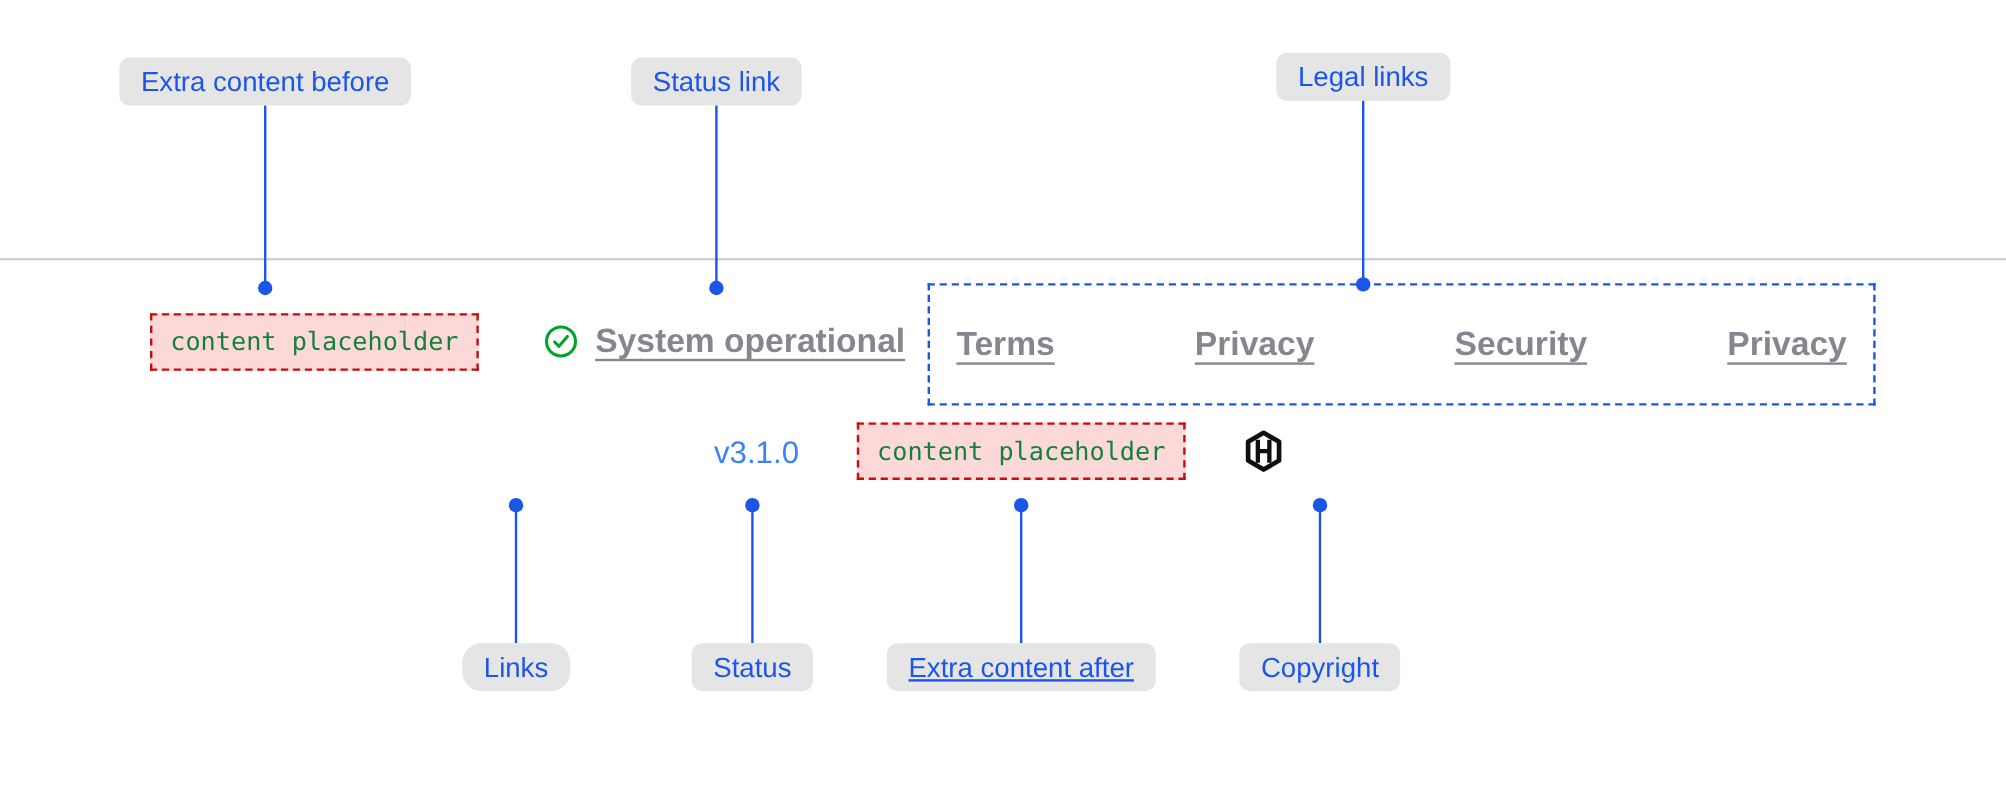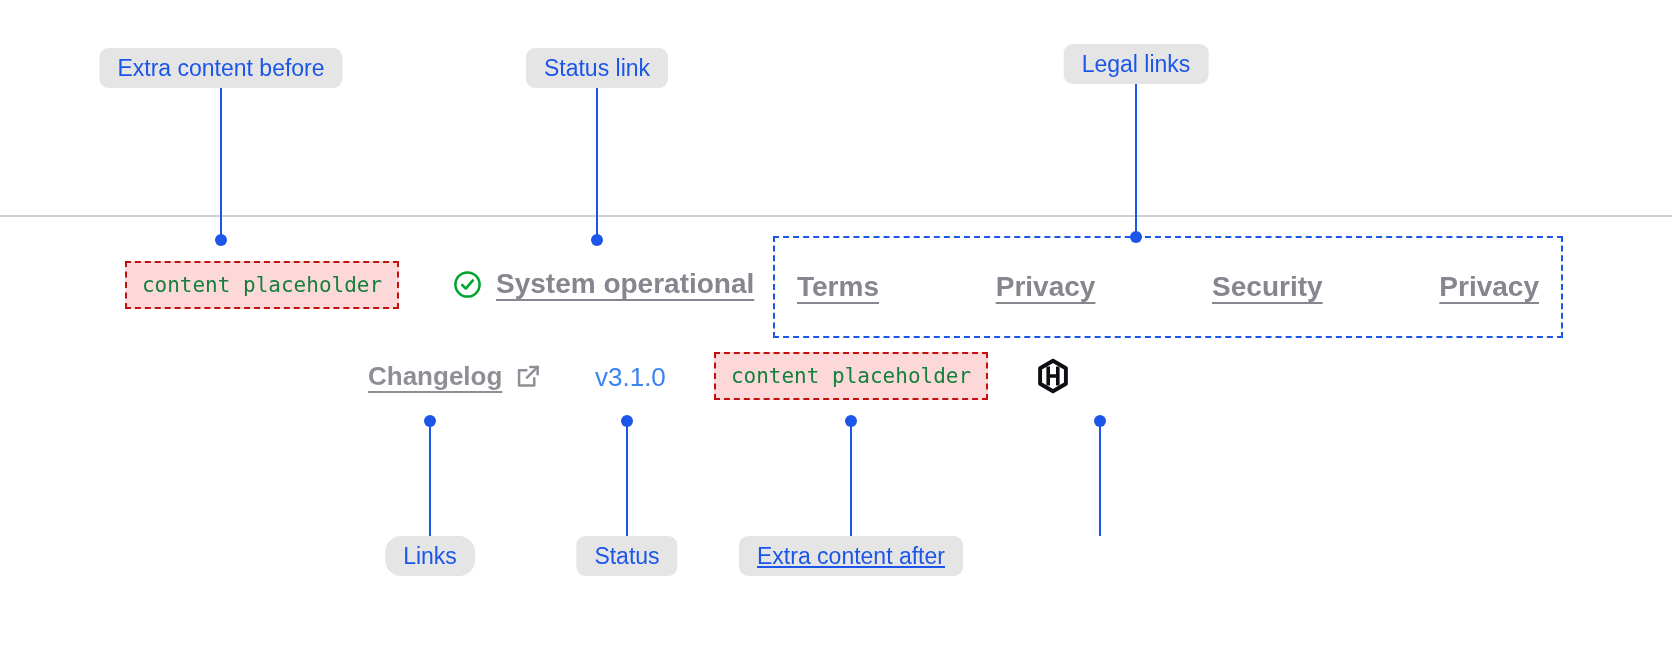--- a/index.html
+++ b/index.html
@@ -75,30 +75,20 @@
     <span class="faded-link">System operational</span>
   </div>
 
   <div class="legal-box">
     <span class="faded-link">Terms</span>
     <span class="faded-link">Privacy</span>
     <span class="faded-link">Security</span>
     <span class="faded-link">Privacy</span>
   </div>
 
-  <div class="row2-link" style="left:368px;top:352px;height:48px;">
-    <span class="faded-link">Changelog</span>
-    <span class="icon">
-      <svg width="27" height="27" viewBox="0 0 24 24" fill="none" stroke="#8e8f96" stroke-width="2.2" stroke-linecap="round" stroke-linejoin="round">
-        <path d="M14.5 3.5H21v6.5"></path>
-        <path d="M21 3.5 11.5 13"></path>
-        <path d="M18 13.5V20H4.5V6.5H11"></path>
-      </svg>
-    </span>
-  </div>
 
   <div class="version" style="left:595px;top:362px;">v3.1.0</div>
 
   <div class="placeholder" style="left:714px;top:352px;">content placeholder</div>
 
   <span class="logo icon" style="left:1035px;top:358px;">
     <svg width="36" height="36" viewBox="0 0 24 24" fill="none" stroke="#0e0f12" stroke-linejoin="round" stroke-linecap="square">
       <path d="M12 1.8 3.4 6.8v10.4l8.6 5 8.6-5V6.8z" stroke-width="2.6"></path>
       <path d="M8.8 6.8v10.4 M15.2 6.8v10.4 M8.8 12h6.4" stroke-width="2.4"></path>
     </svg>
@@ -112,14 +102,15 @@
   <div class="dot" style="left:627px;top:421px;"></div>
   <div class="v-line" style="left:626px;top:421px;height:115px;"></div>
   <div class="pill" style="left:627px;top:536px;">Status</div>
 
   <div class="dot" style="left:851px;top:421px;"></div>
   <div class="v-line" style="left:850px;top:421px;height:115px;"></div>
   <div class="pill" style="left:851px;top:536px;text-decoration:underline;">Extra content after</div>
 
   <div class="dot" style="left:1100px;top:421px;"></div>
   <div class="v-line" style="left:1099px;top:421px;height:115px;"></div>
+  <div class="pill" style="left:1100px;top:536px;">Copyright</div>
 
 </div>
 
 </body></html>

